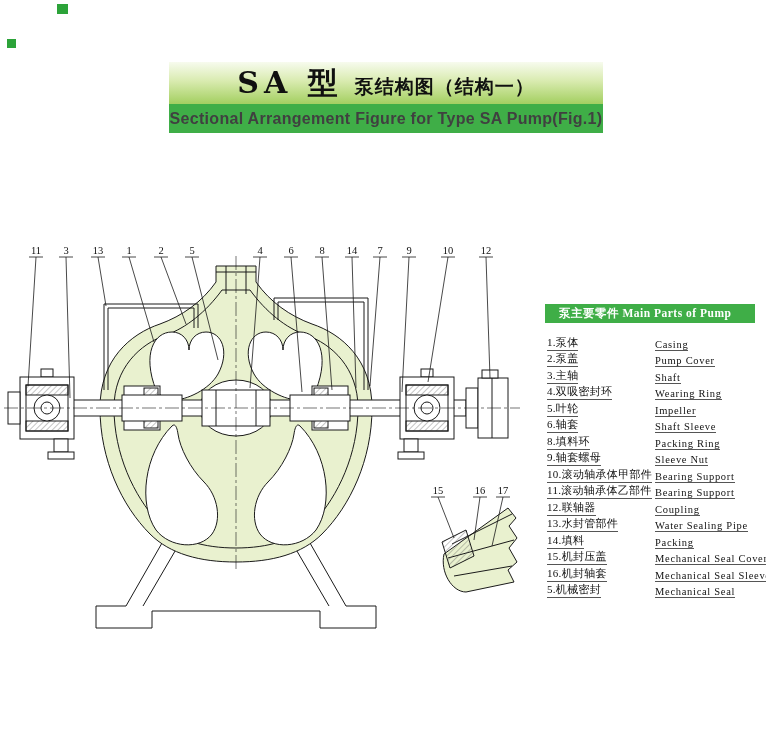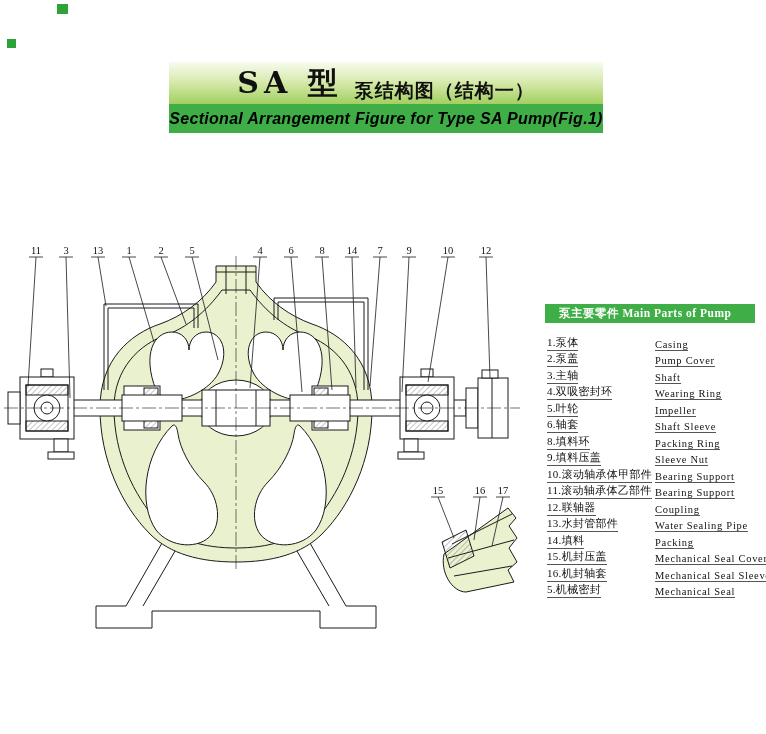--- a/index.html
+++ b/index.html
@@ -4,28 +4,28 @@
 <style>
   html,body{margin:0;padding:0;background:#fff;}
   #page{position:relative;width:766px;height:734px;background:#fff;overflow:hidden;
         font-family:"Liberation Serif",serif;color:#111;}
   .sq{position:absolute;background:#2ca339;}
   .sq1{left:57px;top:4px;width:11px;height:10px;}
   .sq2{left:7px;top:39px;width:9px;height:9px;}
 
   .bar1{position:absolute;left:169px;top:62px;width:434px;height:42px;
         background:linear-gradient(180deg,#f7fbee 0%,#d9ebb0 45%,#a3cf60 100%);
-        display:flex;align-items:flex-end;justify-content:center;gap:12px;}
+        display:flex;align-items:center;justify-content:center;gap:12px;}
   .title-main{font-family:"DejaVu Serif",serif;font-weight:bold;font-size:30px;
         letter-spacing:5px;color:#101010;}
   .title-sub{font-family:"DejaVu Serif",serif;font-weight:bold;font-size:19px;
         color:#101010;margin-top:8px;letter-spacing:1px;}
   .bar2{position:absolute;left:169px;top:104px;width:434px;height:29px;background:#3fae47;
         display:flex;align-items:center;justify-content:center;}
-  .bar2 span{color:#000000;font-family:"Liberation Sans",sans-serif;font-style:italic;
+  .bar2 span{color:#404040;font-family:"Liberation Sans",sans-serif;
         font-weight:bold;font-size:16px;letter-spacing:0.3px;}
 
   #pump-svg{position:absolute;left:4px;top:240px;}
   #pump-svg text{font-family:"Liberation Serif",serif;font-size:10.5px;fill:#111;
         stroke:none;text-anchor:middle;}
 
   .plist{position:absolute;left:545px;top:304px;width:215px;}
   .plist-header{width:196px;height:19px;background:#3fae47;color:#fff;
         font-weight:bold;font-size:11.5px;line-height:19px;padding-left:14px;
         letter-spacing:0.5px;white-space:nowrap;}
@@ -208,21 +208,21 @@
       </div>
       <div class="plist-row">
         <span class="pleft"><span>6.</span><span>轴套</span></span>
         <span class="pen">Shaft Sleeve</span>
       </div>
       <div class="plist-row">
         <span class="pleft"><span>8.</span><span>填料环</span></span>
         <span class="pen">Packing Ring</span>
       </div>
       <div class="plist-row">
-        <span class="pleft"><span>9.</span><span>填料压盖</span></span>
+        <span class="pleft"><span>9.</span><span>轴套螺母</span></span>
         <span class="pen">Sleeve Nut</span>
       </div>
       <div class="plist-row">
         <span class="pleft"><span>10.</span><span>滚动轴承体甲部件</span></span>
         <span class="pen">Bearing Support</span>
       </div>
       <div class="plist-row">
         <span class="pleft"><span>11.</span><span>滚动轴承体乙部件</span></span>
         <span class="pen">Bearing Support</span>
       </div>

